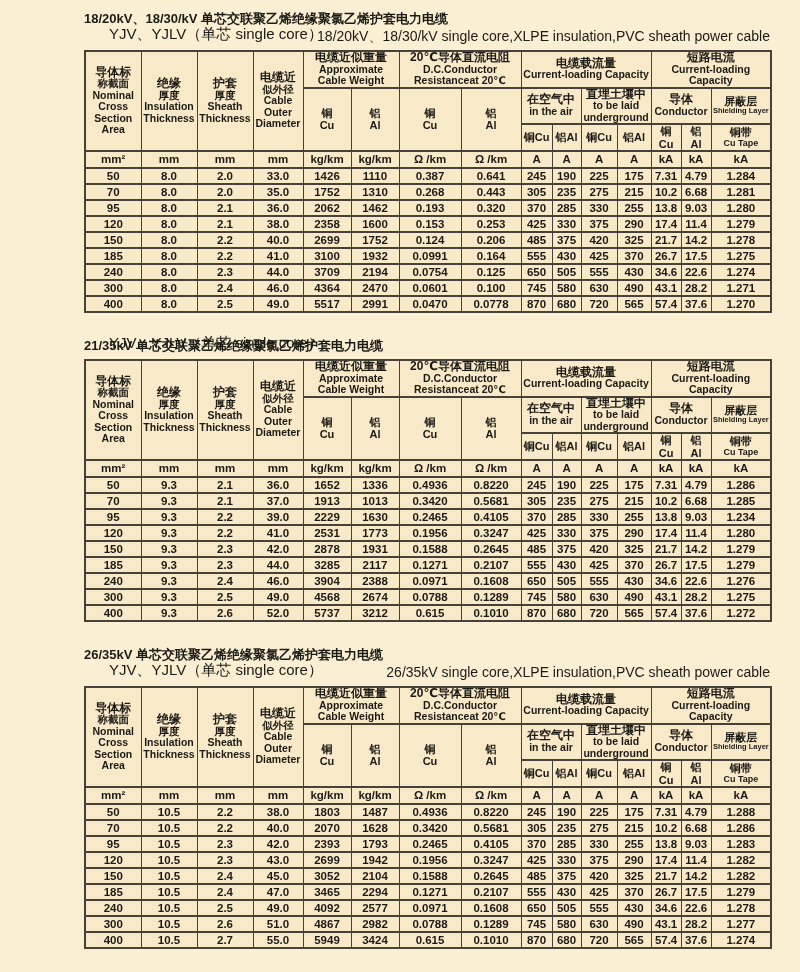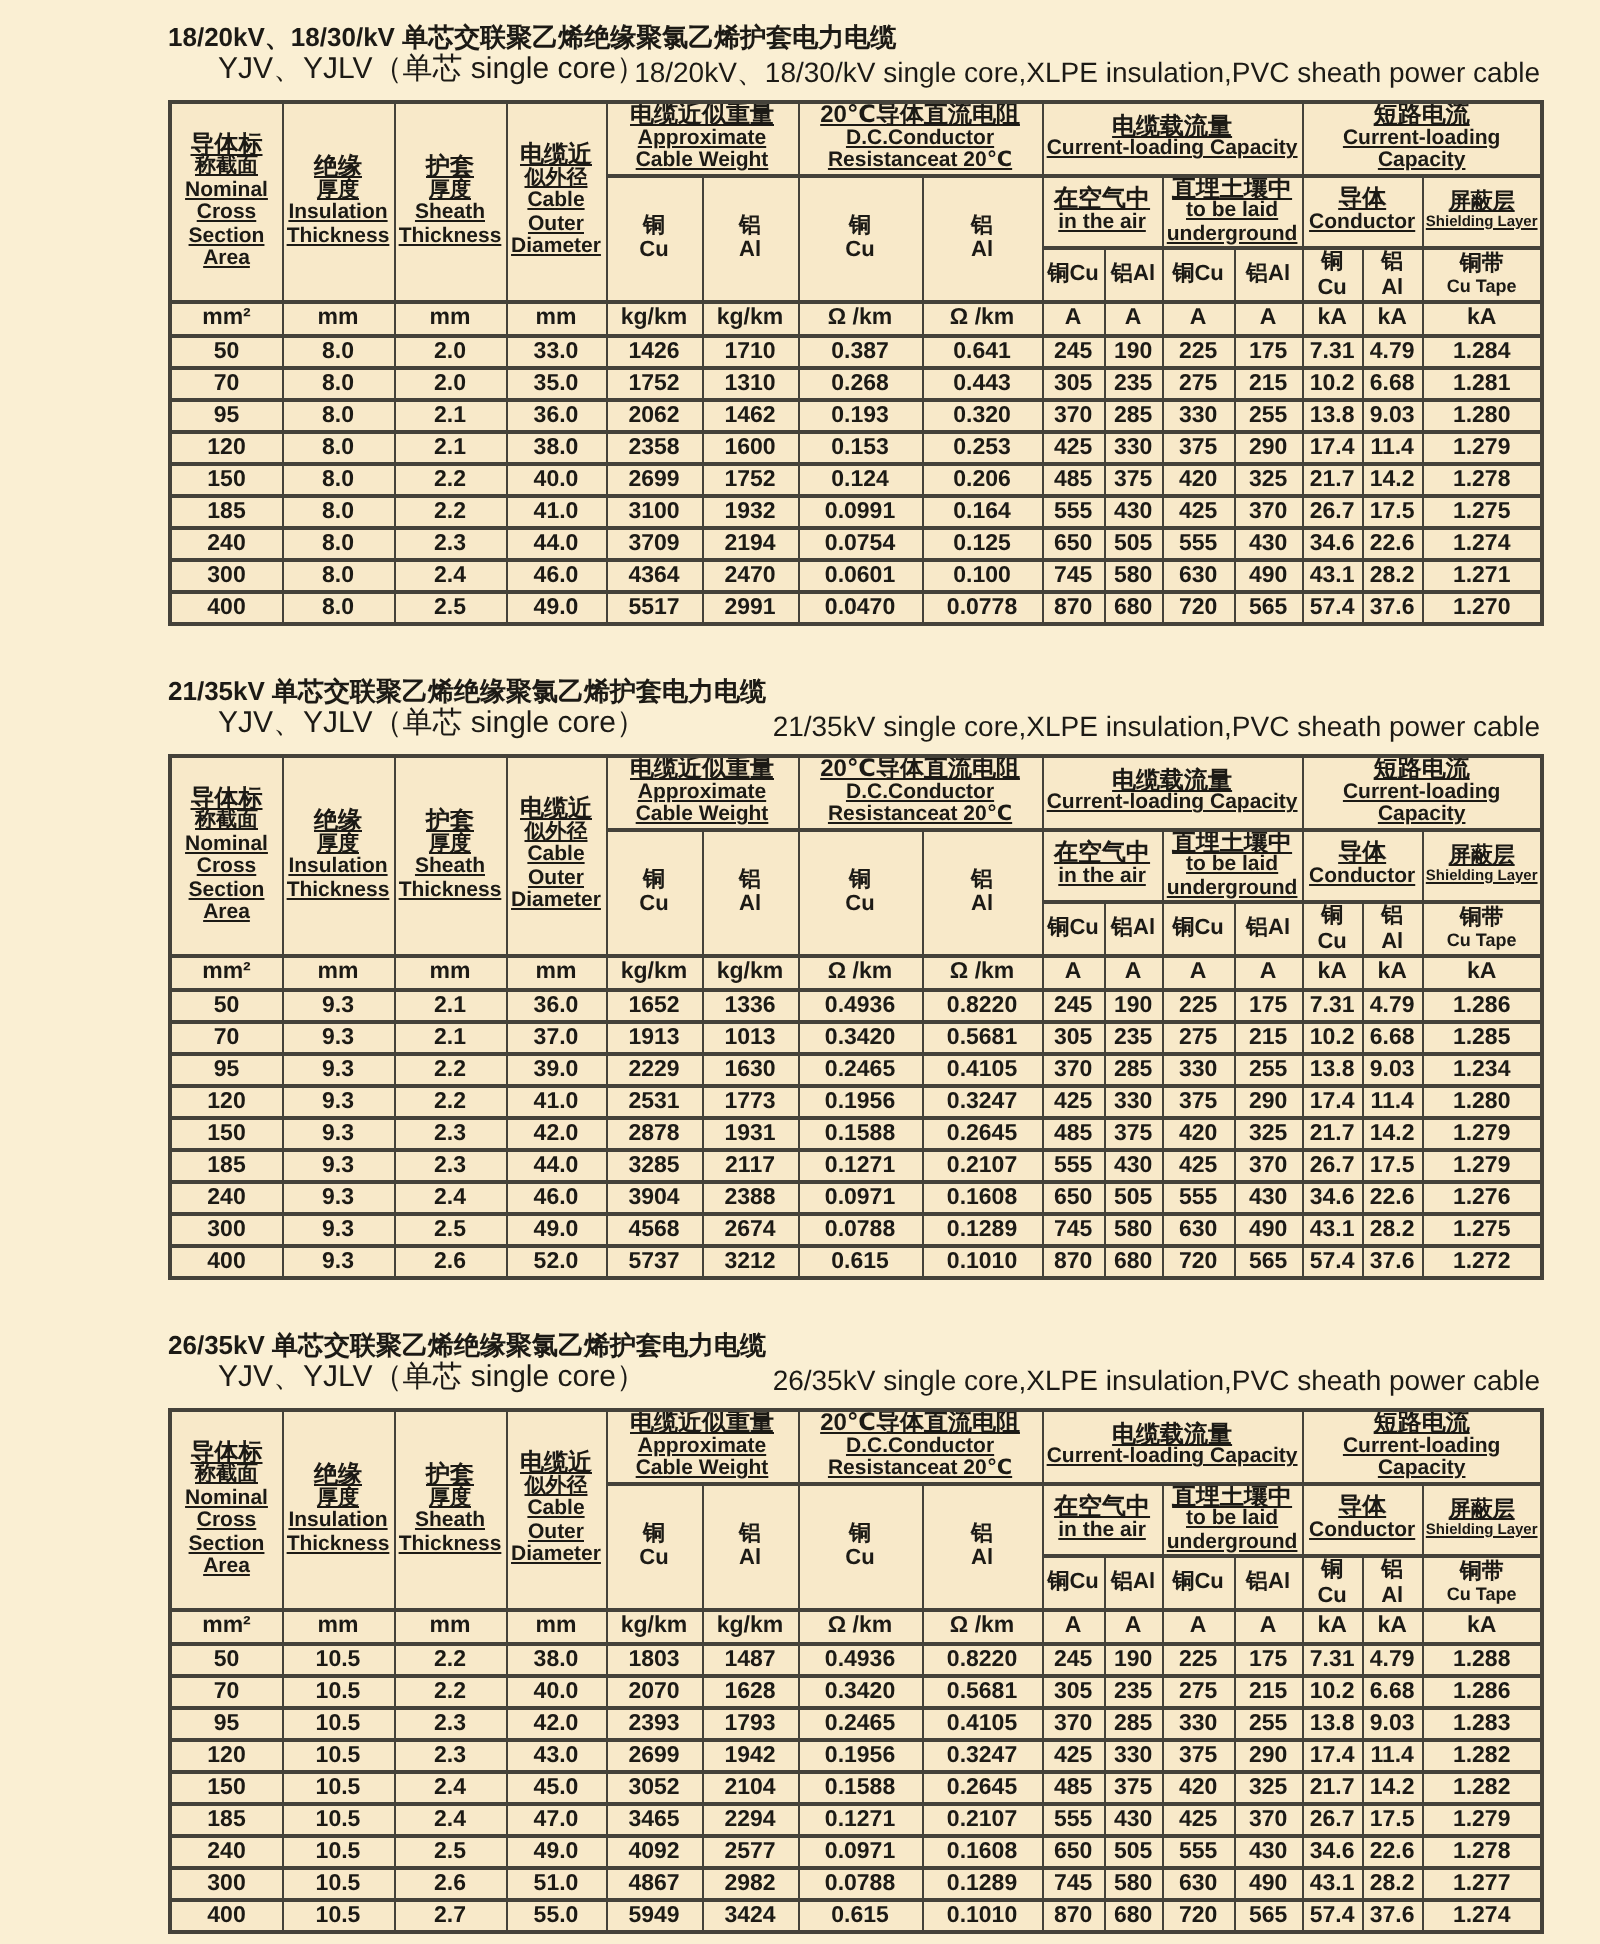--- a/index.html
+++ b/index.html
@@ -25,21 +25,21 @@
     border:2px solid #45423a;
   }
   table.spec th, table.spec td {
     border:1px solid #45423a;
     border-bottom-width:2px;
     padding:0; text-align:center; vertical-align:middle;
     overflow:hidden;
   }
   th.hdr {
     font-size:10.5px; font-weight:bold; line-height:11.5px;
-    white-space:pre-line; padding:2px 0;text-decoration:underline;
+    white-space:pre-line; padding:2px 0;
   }
   th.hdr::first-line { font-size:12px; }
   th.sub {
     font-size:11px; font-weight:bold; line-height:12.5px;
     white-space:pre-line; padding:1px 0;
   }
   th.tiny  { font-size:7.5px; line-height:10px; }
   th.tiny::first-line  { font-size:11px; }
   th.tiny2 { font-size:9px; line-height:11px; }
   th.tiny2::first-line { font-size:11px; }
@@ -155,21 +155,21 @@
           <th>kA</th>
         </tr>
       </thead>
       <tbody>
           <tr>
             <td>50</td>
             <td>8.0</td>
             <td>2.0</td>
             <td>33.0</td>
             <td>1426</td>
-            <td>1710</td>
+            <td>1110</td>
             <td>0.387</td>
             <td>0.641</td>
             <td>245</td>
             <td>190</td>
             <td>225</td>
             <td>175</td>
             <td>7.31</td>
             <td>4.79</td>
             <td>1.284</td>
           </tr>
@@ -308,21 +308,20 @@
             <td>57.4</td>
             <td>37.6</td>
             <td>1.270</td>
           </tr>
         </tbody>
     </table>
   </div>
     <div class="section sec-2">
     <div class="title-block">
       <div class="title-cn">21/35kV 单芯交联聚乙烯绝缘聚氯乙烯护套电力电缆</div>
-      <div class="title-en">21/35kV  single core,XLPE insulation,PVC sheath power cable</div>
       <div class="series-label">YJV、YJLV（单芯 single core）</div>
     </div>
     <table class="spec">
       <colgroup>
         <col style="width:56px">
           <col style="width:56px">
           <col style="width:56px">
         <col style="width:50px">
           <col style="width:48px">
           <col style="width:48px">

